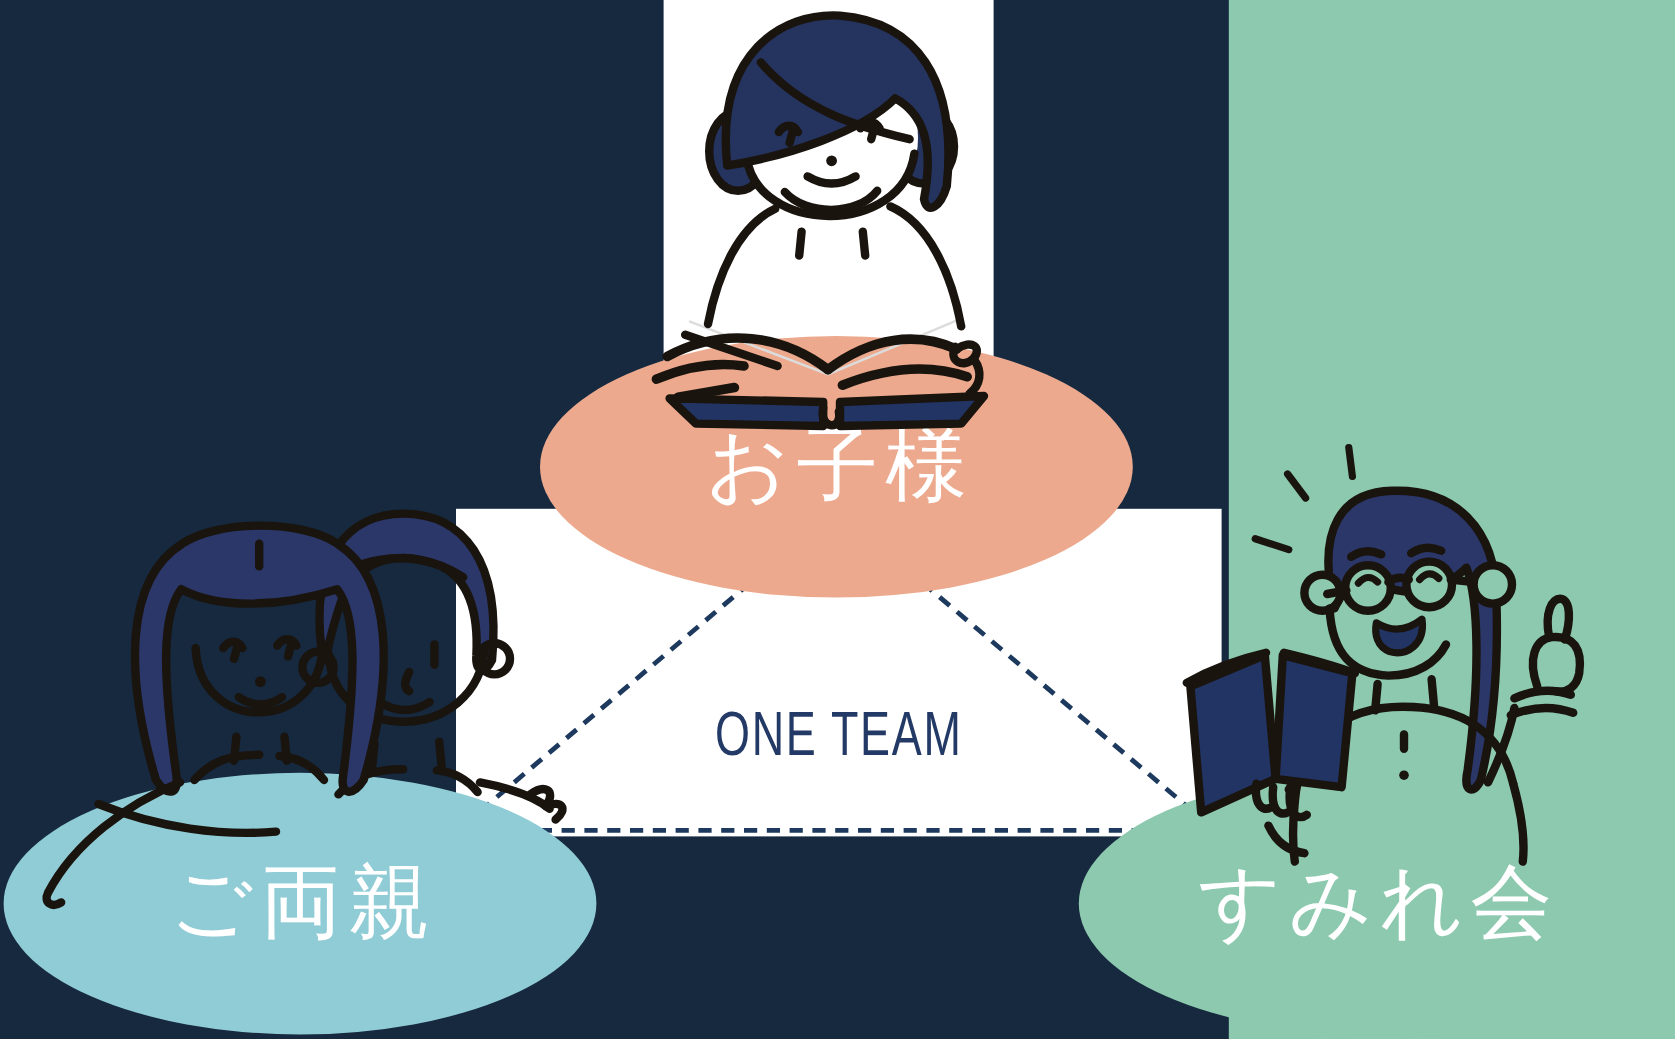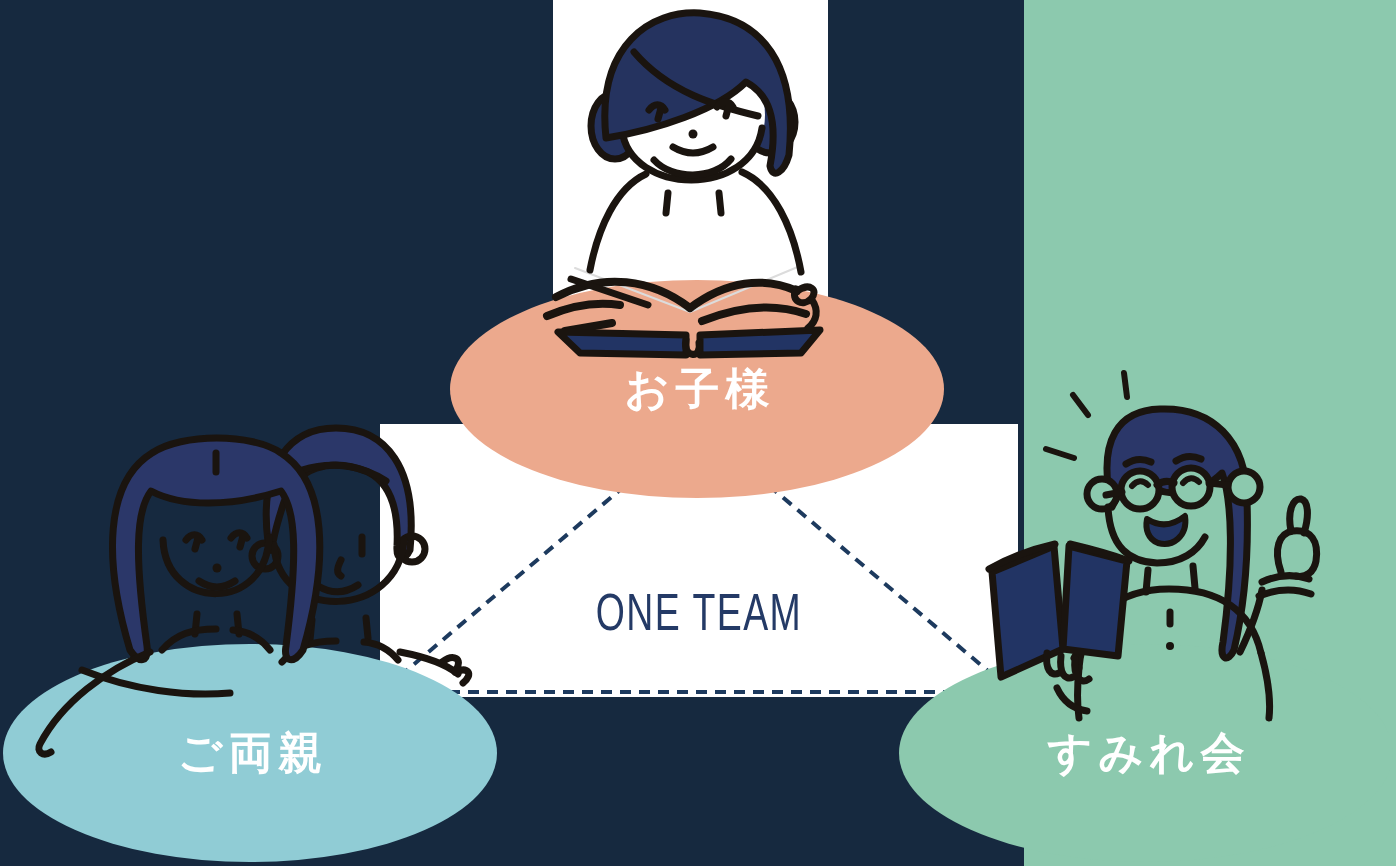--- a/index.html
+++ b/index.html
@@ -11,22 +11,22 @@
   .col-green { position:absolute; left:1024px; top:0; width:372px; height:866px; background:var(--green); }
   .col-white { position:absolute; left:553px; top:0; width:275px; height:430px; background:var(--panel-white); }
   .panel-center { position:absolute; left:380px; top:424px; width:638px; height:273px; background:var(--panel-white); }
   svg.dashes { position:absolute; left:0; top:0; width:1396px; height:866px; }
   .ellipse {
     position:absolute; width:494px; height:218px; border-radius:50%;
     display:flex; align-items:center; justify-content:center;
   }
   .ellipse .lbl {
     font-family:"DejaVu Serif","Liberation Serif",serif;
-    font-size:44px; line-height:1; color:var(--label-white);
-    letter-spacing:6px; text-indent:6px; white-space:nowrap;font-weight:bold;
+    font-size:68px; line-height:1; color:var(--label-white);
+    letter-spacing:6px; text-indent:6px; white-space:nowrap;
   }
   .el-child   { left:450px; top:280px; background:var(--salmon); }
   .el-parents { left:3px;   top:644px; background:var(--light-blue); }
   .el-org     { left:899px; top:644px; background:var(--green); }
   .one-team {
     position:absolute; left:380px; top:586px; width:638px;
     text-align:center; font-size:52px; line-height:1; font-weight:400;
     color:var(--team-navy); letter-spacing:2px;
     transform:scaleX(0.72); transform-origin:50% 50%;
     white-space:nowrap;

